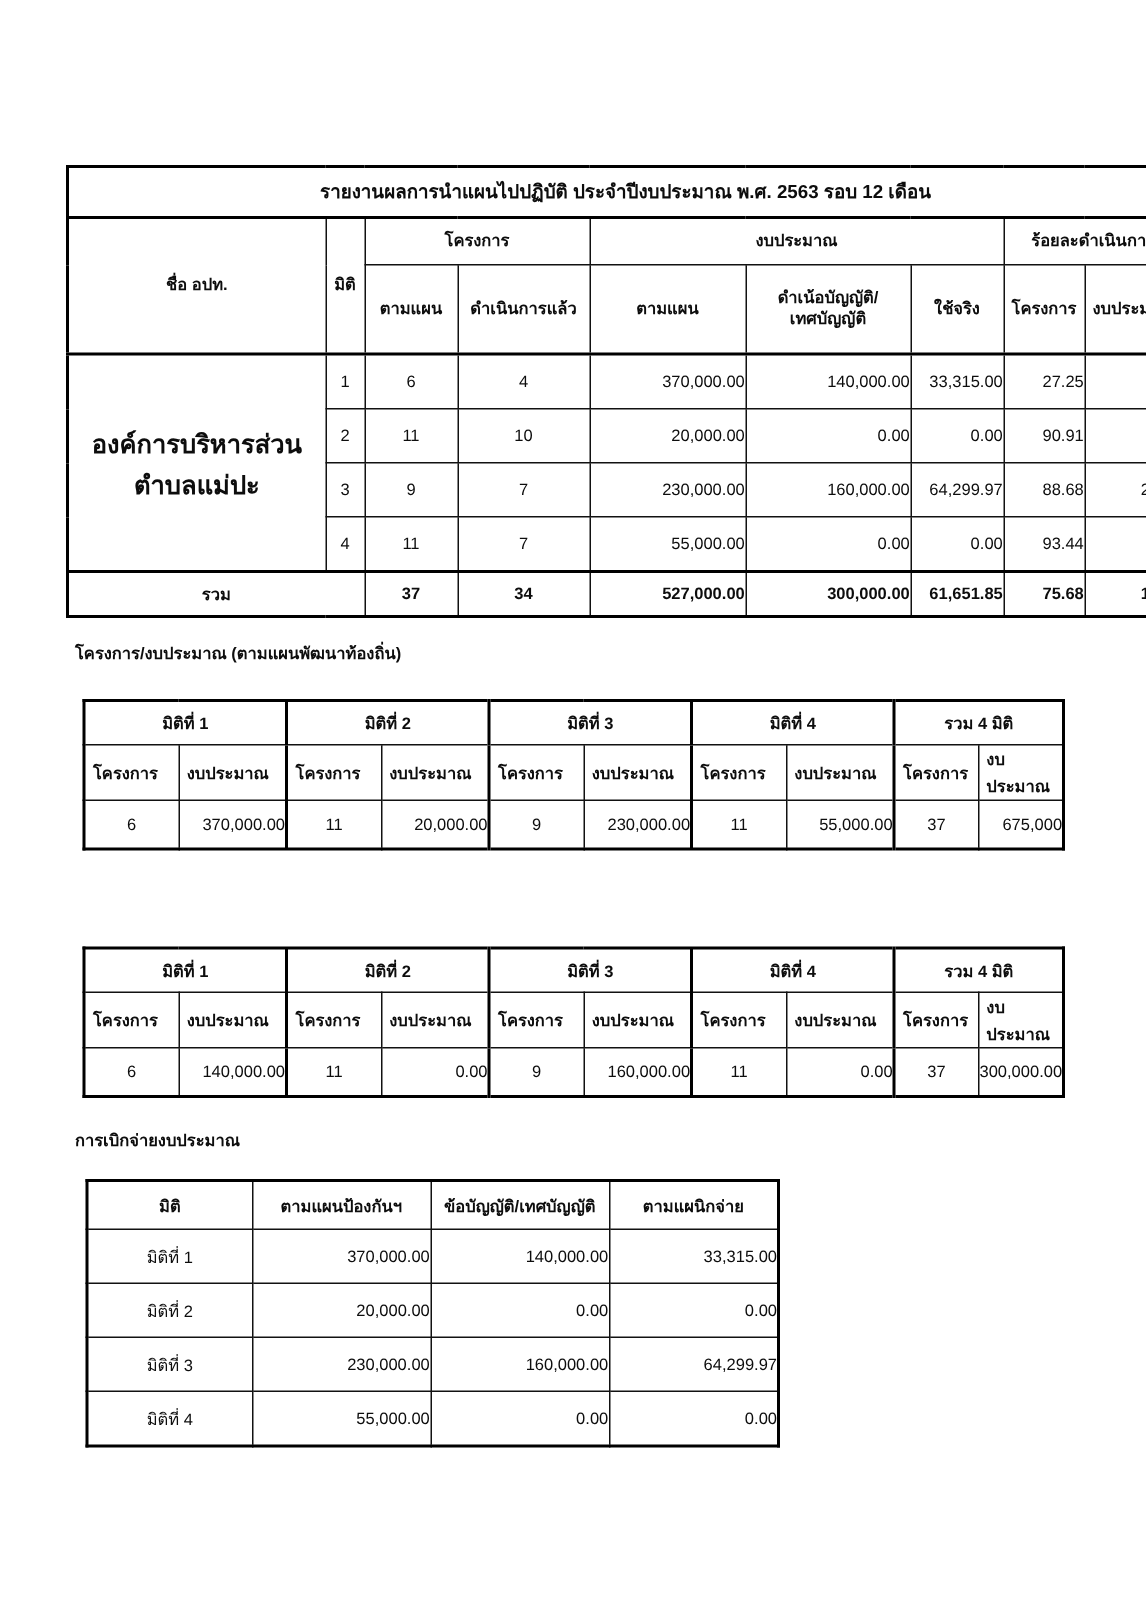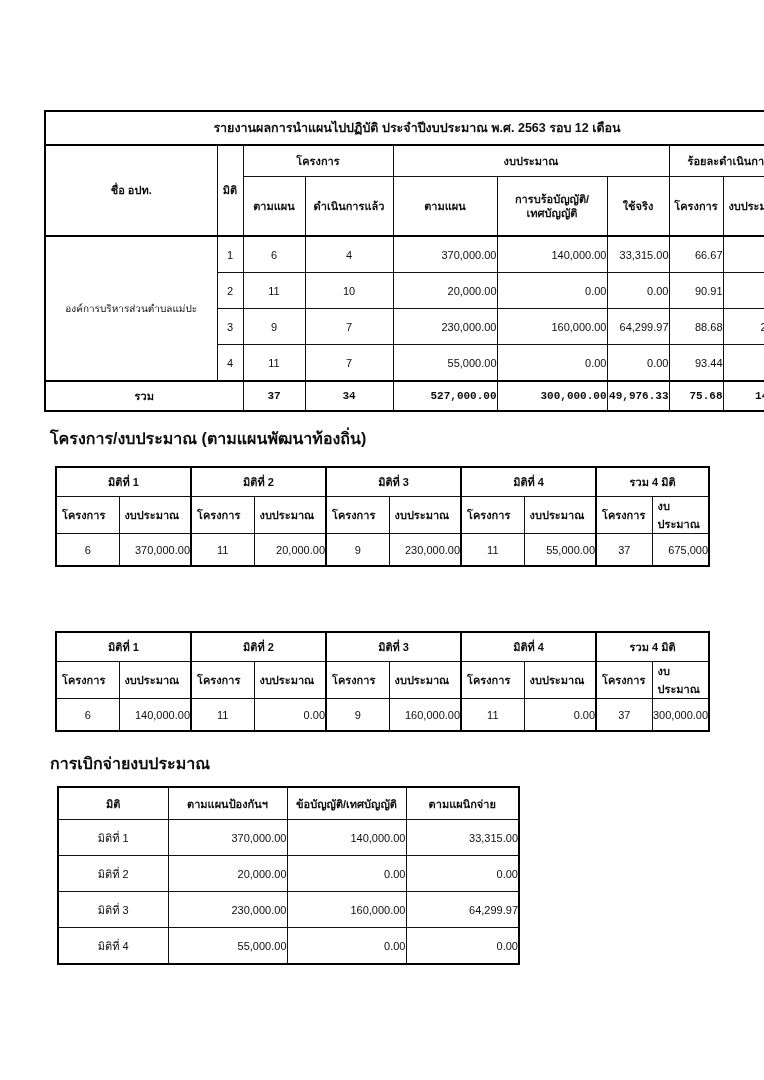--- a/index.html
+++ b/index.html
@@ -74,32 +74,31 @@
     line-height: 1.28;
   }
   #table-main .hdr-group { height: 30px; }
   #table-main .hdr-sub   { height: 58px; }
   #table-main tbody td { height: 35px; }
   #table-main .sep-top td { border-top: 2px solid #000; }
   #table-main .total-row td {
     height: 28px;
     font-weight: 700;
     border-top: 2px solid #000;
-    font-family: Liberation Mono, monospace;
   }
   #table-main .orgname {
-    font-size: 10px;
-    font-weight: 400;
+    font-size: 17px;
+    font-weight: 700;
     text-align: center;
   }
 
   
   .section-caption {
     position: absolute;
-    font-size: 16px;
+    font-size: 11px;
     font-weight: 700;
     white-space: nowrap;
   }
   #caption-plan    { left: 50px; top: 426px; }
   #caption-ordin   { left: 50px; top: 596px; }
   #caption-disb    { left: 50px; top: 751px; }
 
   
   table.dim {
     position: absolute;
@@ -176,38 +175,38 @@
         <td class="hdr" rowspan="2">มิติ</td>
         <td class="hdr hdr-group" colspan="2">โครงการ</td>
         <td class="hdr hdr-group" colspan="3">งบประมาณ</td>
         <td class="hdr hdr-group" colspan="2">ร้อยละดำเนินการ</td>
       </tr>
       <tr>
         <td class="hdr hdr-sub">ตามแผน</td>
         <td class="hdr hdr-sub">ดำเนินการแล้ว</td>
         <td class="hdr hdr-sub">ตามแผน</td>
         <td class="hdr hdr-sub">
-          <div>การบร้อบัญญัติ/</div>
+          <div>ดำเน้อบัญญัติ/</div>
           <div>เทศบัญญัติ</div>
         </td>
         <td class="hdr hdr-sub">ใช้จริง</td>
         <td class="hdr hdr-sub">โครงการ</td>
         <td class="hdr hdr-sub">งบประมาณ</td>
       </tr>
     </thead>
     <tbody>
       <tr class="sep-top">
         <td class="orgname" rowspan="4">องค์การบริหารส่วนตำบลแม่ปะ</td>
         <td class="ctr">1</td>
         <td class="ctr">6</td>
         <td class="ctr">4</td>
         <td class="rgt pad-r">370,000.00</td>
         <td class="rgt pad-r">140,000.00</td>
         <td class="rgt pad-r">33,315.00</td>
-        <td class="rgt pad-r">66.67</td>
+        <td class="rgt pad-r">27.25</td>
         <td class="rgt pad-r">9.00</td>
       </tr>
       <tr>
         <td class="ctr">2</td>
         <td class="ctr">11</td>
         <td class="ctr">10</td>
         <td class="rgt pad-r">20,000.00</td>
         <td class="rgt pad-r">0.00</td>
         <td class="rgt pad-r">0.00</td>
         <td class="rgt pad-r">90.91</td>
@@ -232,21 +231,21 @@
         <td class="rgt pad-r">0.00</td>
         <td class="rgt pad-r">93.44</td>
         <td class="rgt pad-r">0.00</td>
       </tr>
       <tr class="total-row">
         <td class="ctr" colspan="2">รวม</td>
         <td class="ctr">37</td>
         <td class="ctr">34</td>
         <td class="rgt pad-r">527,000.00</td>
         <td class="rgt pad-r">300,000.00</td>
-        <td class="rgt pad-r">49,976.33</td>
+        <td class="rgt pad-r">61,651.85</td>
         <td class="rgt pad-r">75.68</td>
         <td class="rgt pad-r">14.46</td>
       </tr>
     </tbody>
   </table>
 
   <div class="section-caption" id="caption-plan">โครงการ/งบประมาณ (ตามแผนพัฒนาท้องถิ่น)</div>
 
   <table class="doc dim" id="table-plan">
     <colgroup>

